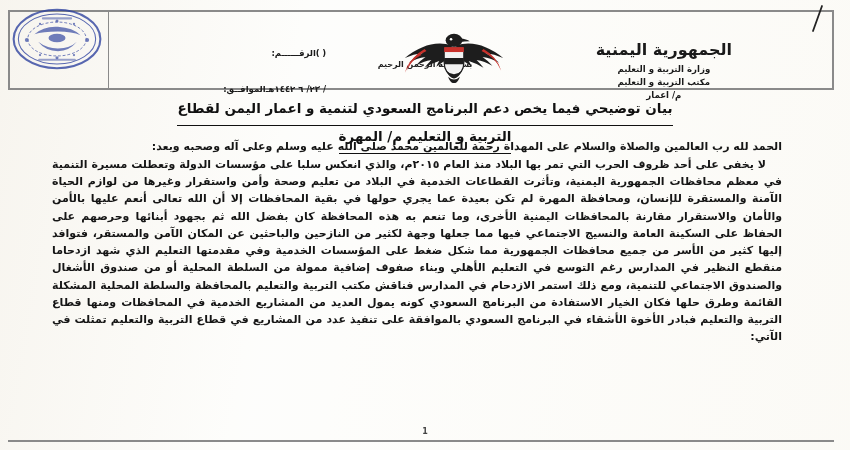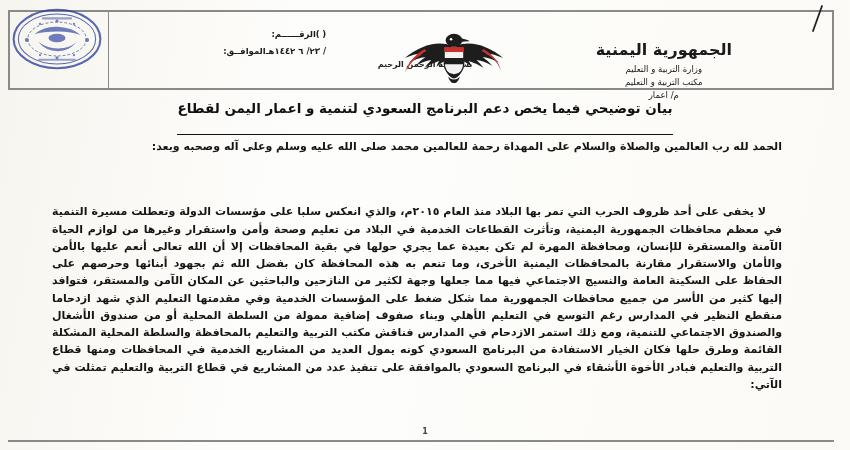--- a/index.html
+++ b/index.html
@@ -60,21 +60,21 @@
     top: 26px;
     width: 180px;
     text-align: right;
     direction: rtl;
     font-size: 8.5px;
     line-height: 1.95;
     color: #1b1b1b;
     font-weight: bold;
     letter-spacing: -0.2px;
   }
-  .ref-row { white-space: nowrap; }
+  .ref-row { white-space: nowrap; margin-top: 19px; }
   .ref-key { display: inline-block; min-width: 58px; }
   .ref-val { display: inline-block; padding-right: 4px; }
 
   
   #basmala {
     position: absolute;
     left: 0; right: 0;
     top: 16px;
     text-align: center;
     font-size: 8px;
@@ -98,21 +98,21 @@
     right: 118px;
     top: 38px;
     text-align: center;
     direction: rtl;
     color: #1a1a1a;
     line-height: 1.55;
   }
   #ministry .m1 { font-size: 16px; font-weight: bold; letter-spacing: 1.2px; }
   #ministry .m2,
   #ministry .m3,
-  #ministry .m4 { font-size: 8.6px; font-weight: normal; letter-spacing: 0.6px; }
+  #ministry .m4 { font-size: 8.6px; font-weight: bold; letter-spacing: 0.6px; }
 
   
   #hand-mark {
     position: absolute;
     right: 22px;
     top: 4px;
     width: 20px;
     height: 30px;
   }
 
@@ -126,40 +126,40 @@
     direction: rtl;
     font-size: 13.5px;
     font-weight: bold;
     line-height: 1.55;
     color: #111;
     letter-spacing: -0.2px;
   }
   #doc-title .t-line {
     display: inline-block;
     border-bottom: 1.6px solid #111;
-    padding-bottom: 15px;
+    padding-bottom: 6px;
   }
 
   
   #body-text {
     position: absolute;
     left: 52px;
     right: 68px;
     top: 138px;
     direction: rtl;
     text-align: justify;
     text-align-last: right;
     font-size: 11px;
     line-height: 1.57;
     color: #151515;
     font-weight: bold;
     letter-spacing: -0.1px;
   }
   #body-text p { margin: 0 0 0.5px 0; }
-  #body-text p.indent { text-indent: 16px; margin-top: 48px; }
+  #body-text p.indent { text-indent: 16px; }
 
   
   #page-number {
     position: absolute;
     left: 0; right: 0;
     bottom: 14px;
     text-align: center;
     font-size: 8px;
     color: #444;
     font-weight: bold;
@@ -257,20 +257,21 @@
   </div>
 
   <div id="hand-mark">
     <svg viewBox="0 0 20 30" xmlns="http://www.w3.org/2000/svg">
       <path d="M14 2 L5 27" stroke="#232323" stroke-width="1.8" fill="none" stroke-linecap="round"></path>
     </svg>
   </div>
 
   <div id="doc-title">
     <div><span class="t-line">بيان توضيحي فيما يخص دعم البرنامج السعودي لتنمية و اعمار اليمن لقطاع</span></div>
+    <div><span class="t-line">التربية و التعليم م/ المهرة</span></div>
   </div>
 
   <div id="body-text">
     <p>الحمد لله رب العالمين والصلاة والسلام على المهداة رحمة للعالمين محمد صلى الله عليه وسلم وعلى آله وصحبه وبعد:</p>
     <p class="indent">لا يخفى على أحد ظروف الحرب التي تمر بها البلاد منذ العام ٢٠١٥م، والذي انعكس سلبا على مؤسسات الدولة وتعطلت مسيرة التنمية في معظم محافظات الجمهورية اليمنية، وتأثرت القطاعات الخدمية في البلاد من تعليم وصحة وأمن واستقرار وغيرها من لوازم الحياة الآمنة والمستقرة للإنسان، ومحافظة المهرة لم تكن بعيدة عما يجري حولها في بقية المحافظات إلا أن الله تعالى أنعم عليها بالأمن والأمان والاستقرار مقارنة بالمحافظات اليمنية الأخرى، وما تنعم به هذه المحافظة كان بفضل الله ثم بجهود أبنائها وحرصهم على الحفاظ على السكينة العامة والنسيج الاجتماعي فيها مما جعلها وجهة لكثير من النازحين والباحثين عن المكان الآمن والمستقر، فتوافد إليها كثير من الأسر من جميع محافظات الجمهورية مما شكل ضغط على المؤسسات الخدمية وفي مقدمتها التعليم الذي شهد ازدحاما منقطع النظير في المدارس رغم التوسع في التعليم الأهلي وبناء صفوف إضافية ممولة من السلطة المحلية أو من صندوق الأشغال والصندوق الاجتماعي للتنمية، ومع ذلك استمر الازدحام في المدارس فناقش مكتب التربية والتعليم بالمحافظة والسلطة المحلية المشكلة القائمة وطرق حلها فكان الخيار الاستفادة من البرنامج السعودي كونه يمول العديد من المشاريع الخدمية في المحافظات ومنها قطاع التربية والتعليم فبادر الأخوة الأشقاء في البرنامج السعودي بالموافقة على تنفيذ عدد من المشاريع في قطاع التربية والتعليم تمثلت في الآتي:</p>
   </div>
 
   <div id="page-number">1</div>
 
 </div>

